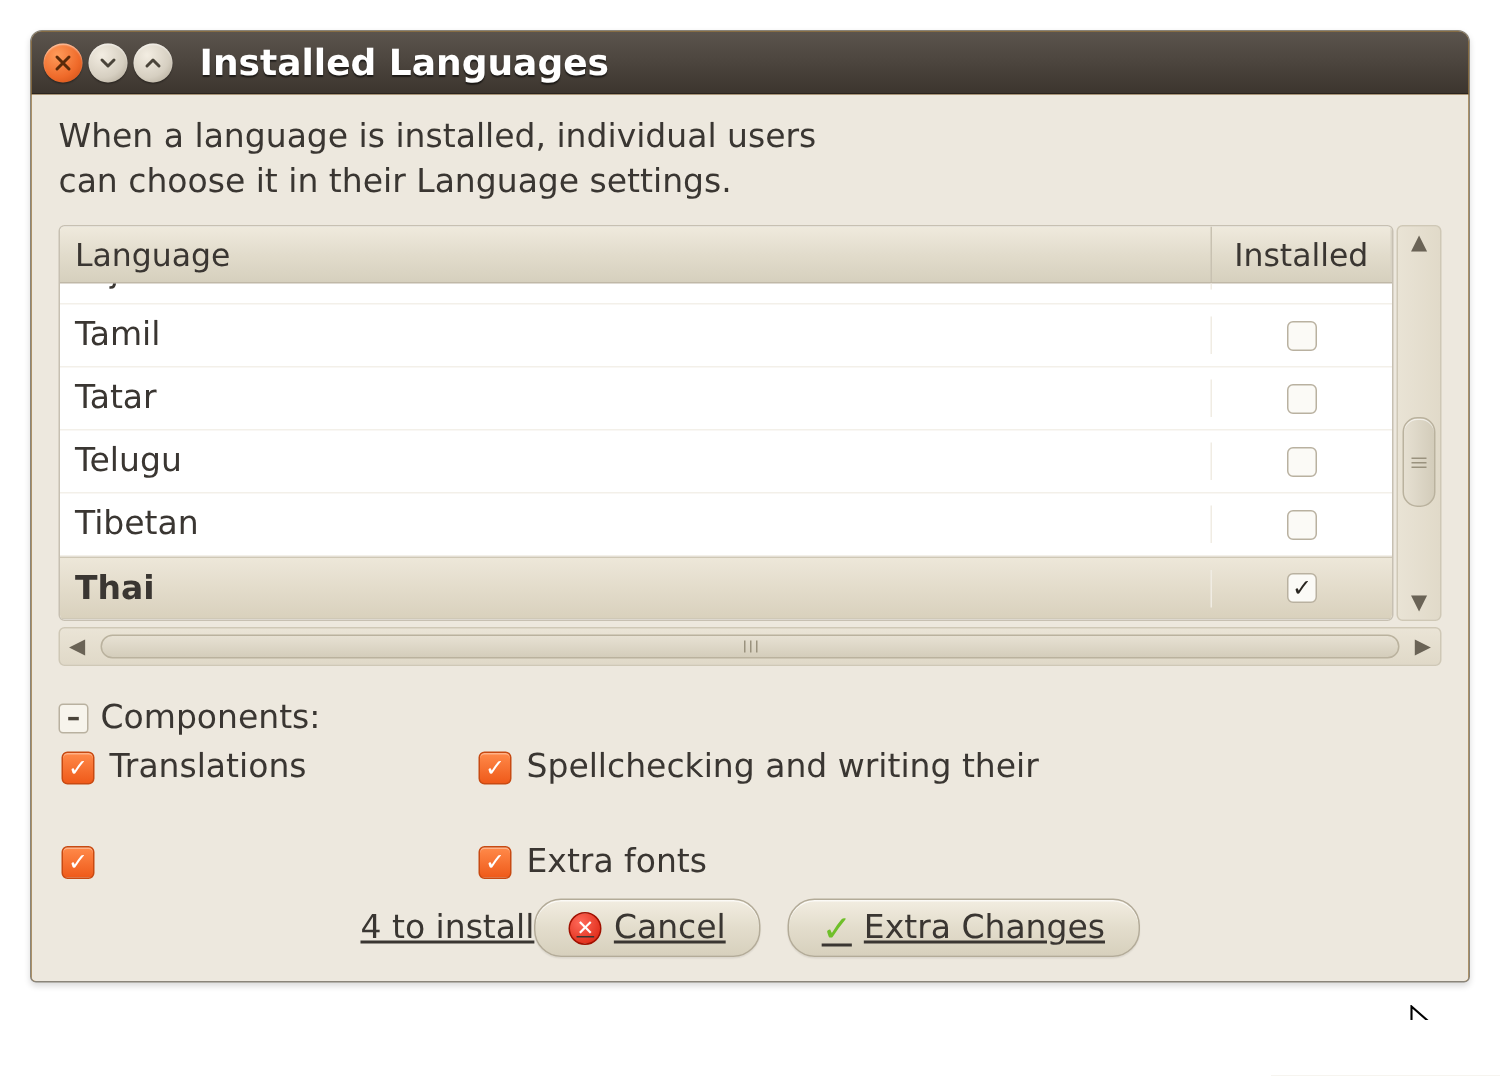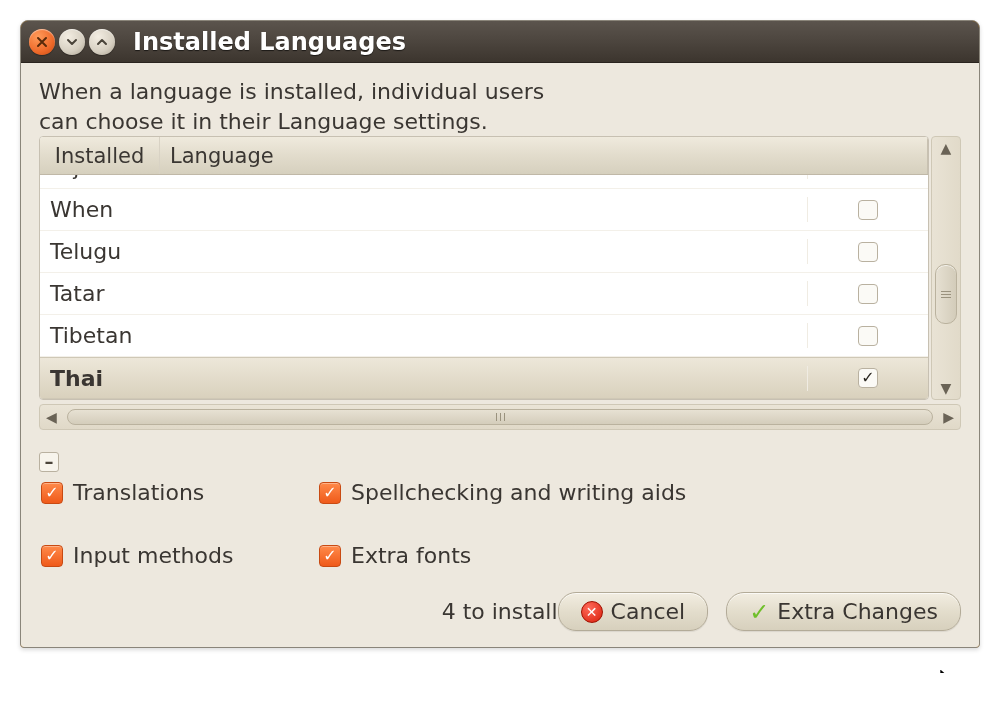--- a/index.html
+++ b/index.html
@@ -34,21 +34,21 @@
     box-shadow: inset 0 1px 1px rgba(255,255,255,0.5), 0 1px 1px rgba(0,0,0,0.3);
   }
   .win-close { background: radial-gradient(circle at 35% 30%, #ff9b5a 0%, #ef6a2a 60%, #c84a12 100%); }
   .win-min, .win-max { background: radial-gradient(circle at 35% 30%, #f3ede2 0%, #d6cfc1 60%, #aaa190 100%); }
   .win-btn svg { display:block; }
   .title-text {
     color: #fff; font-weight: bold; font-size: 24px;
     text-shadow: 0 1px 1px rgba(0,0,0,0.6);
   }
   .content { padding: 14px 18px 16px 18px; background: #ede8de; }
-  .intro { font-size: 22px; line-height: 1.35; }
+  .intro { font-size: 22px; line-height: 1.35; margin-bottom: 14px; }
 
   .table-wrap { display:flex; gap:2px; }
   .tablebox {
     flex:1;
     border: 1px solid #c7c0b2;
     border-radius: 4px;
     background: #fff;
     overflow: hidden;
   }
   .thead {
@@ -149,22 +149,22 @@
   .ocb {
     width:22px; height:22px; border-radius:4px;
     background: linear-gradient(to bottom,#ff8a4a,#ef5a1a);
     border:1px solid #c84a12;
     display:flex;align-items:center;justify-content:center;
     box-shadow: inset 0 1px 0 rgba(255,255,255,.35);
   }
   .ocb::after{ content:"✓"; color:#fff; font-size:16px; font-weight:bold; }
 
   .footer {
-    margin-top: 24px;
-    display:flex; align-items:center; justify-content:flex-end;
+    margin-top: 12px;
+    display:flex; align-items:center; justify-content:center;text-decoration:underline;
   }
   .status { font-size:22px; }
   .btns { display:flex; gap:18px; }
   .btn {
     display:flex; align-items:center; gap:8px;
     padding: 6px 22px;
     font-size:22px;
     background: linear-gradient(to bottom,#f2ede1 0%,#e3ddcc 50%,#d7d0bd 100%);
     border:1px solid #b3ab98;
     border-radius:18px;
@@ -220,42 +220,42 @@
   <div class="content">
 
     <div class="intro">
       <div>When a language is installed, individual users</div>
       <div>can choose it in their Language settings.</div>
     </div>
 
     <div class="table-wrap">
       <div class="tablebox">
         <div class="thead">
+          <div class="th th-lang">Language</div>
           <div class="th th-inst">Installed</div>
-          <div class="th th-lang">Language</div>
         </div>
         <div class="tbody" id="tbody">
               <div class="row partial">
                 <div class="cell-lang">Tajik</div>
                 <div class="cell-inst"></div>
               </div>
               <div class="row">
-                <div class="cell-lang">When</div>
+                <div class="cell-lang">Tamil</div>
+                <div class="cell-inst">
+                  <div class="cb"></div>
+                </div>
+              </div>
+              <div class="row">
+                <div class="cell-lang">Tatar</div>
                 <div class="cell-inst">
                   <div class="cb"></div>
                 </div>
               </div>
               <div class="row">
                 <div class="cell-lang">Telugu</div>
-                <div class="cell-inst">
-                  <div class="cb"></div>
-                </div>
-              </div>
-              <div class="row">
-                <div class="cell-lang">Tatar</div>
                 <div class="cell-inst">
                   <div class="cb"></div>
                 </div>
               </div>
               <div class="row">
                 <div class="cell-lang">Tibetan</div>
                 <div class="cell-inst">
                   <div class="cb"></div>
                 </div>
               </div>
@@ -289,33 +289,33 @@
               <span></span>
               <span></span>
             </div>
       </div>
       <div class="arrow">▶</div>
     </div>
 
     <div class="components">
       <div class="comp-head">
         <div class="expander">–</div>
+        <span>Components:</span>
       </div>
       <div class="comp-grid" id="comp-grid">
             <div class="comp-item">
               <div class="ocb"></div>
               <span>Translations</span>
             </div>
             <div class="comp-item">
               <div class="ocb"></div>
-              <span>Spellchecking and writing aids</span>
+              <span>Spellchecking and writing their</span>
             </div>
             <div class="comp-item">
               <div class="ocb"></div>
-              <span>Input methods</span>
             </div>
             <div class="comp-item">
               <div class="ocb"></div>
               <span>Extra fonts</span>
             </div>
           </div>
     </div>
 
     <div class="footer">
       <div class="status">4 to install</div>

